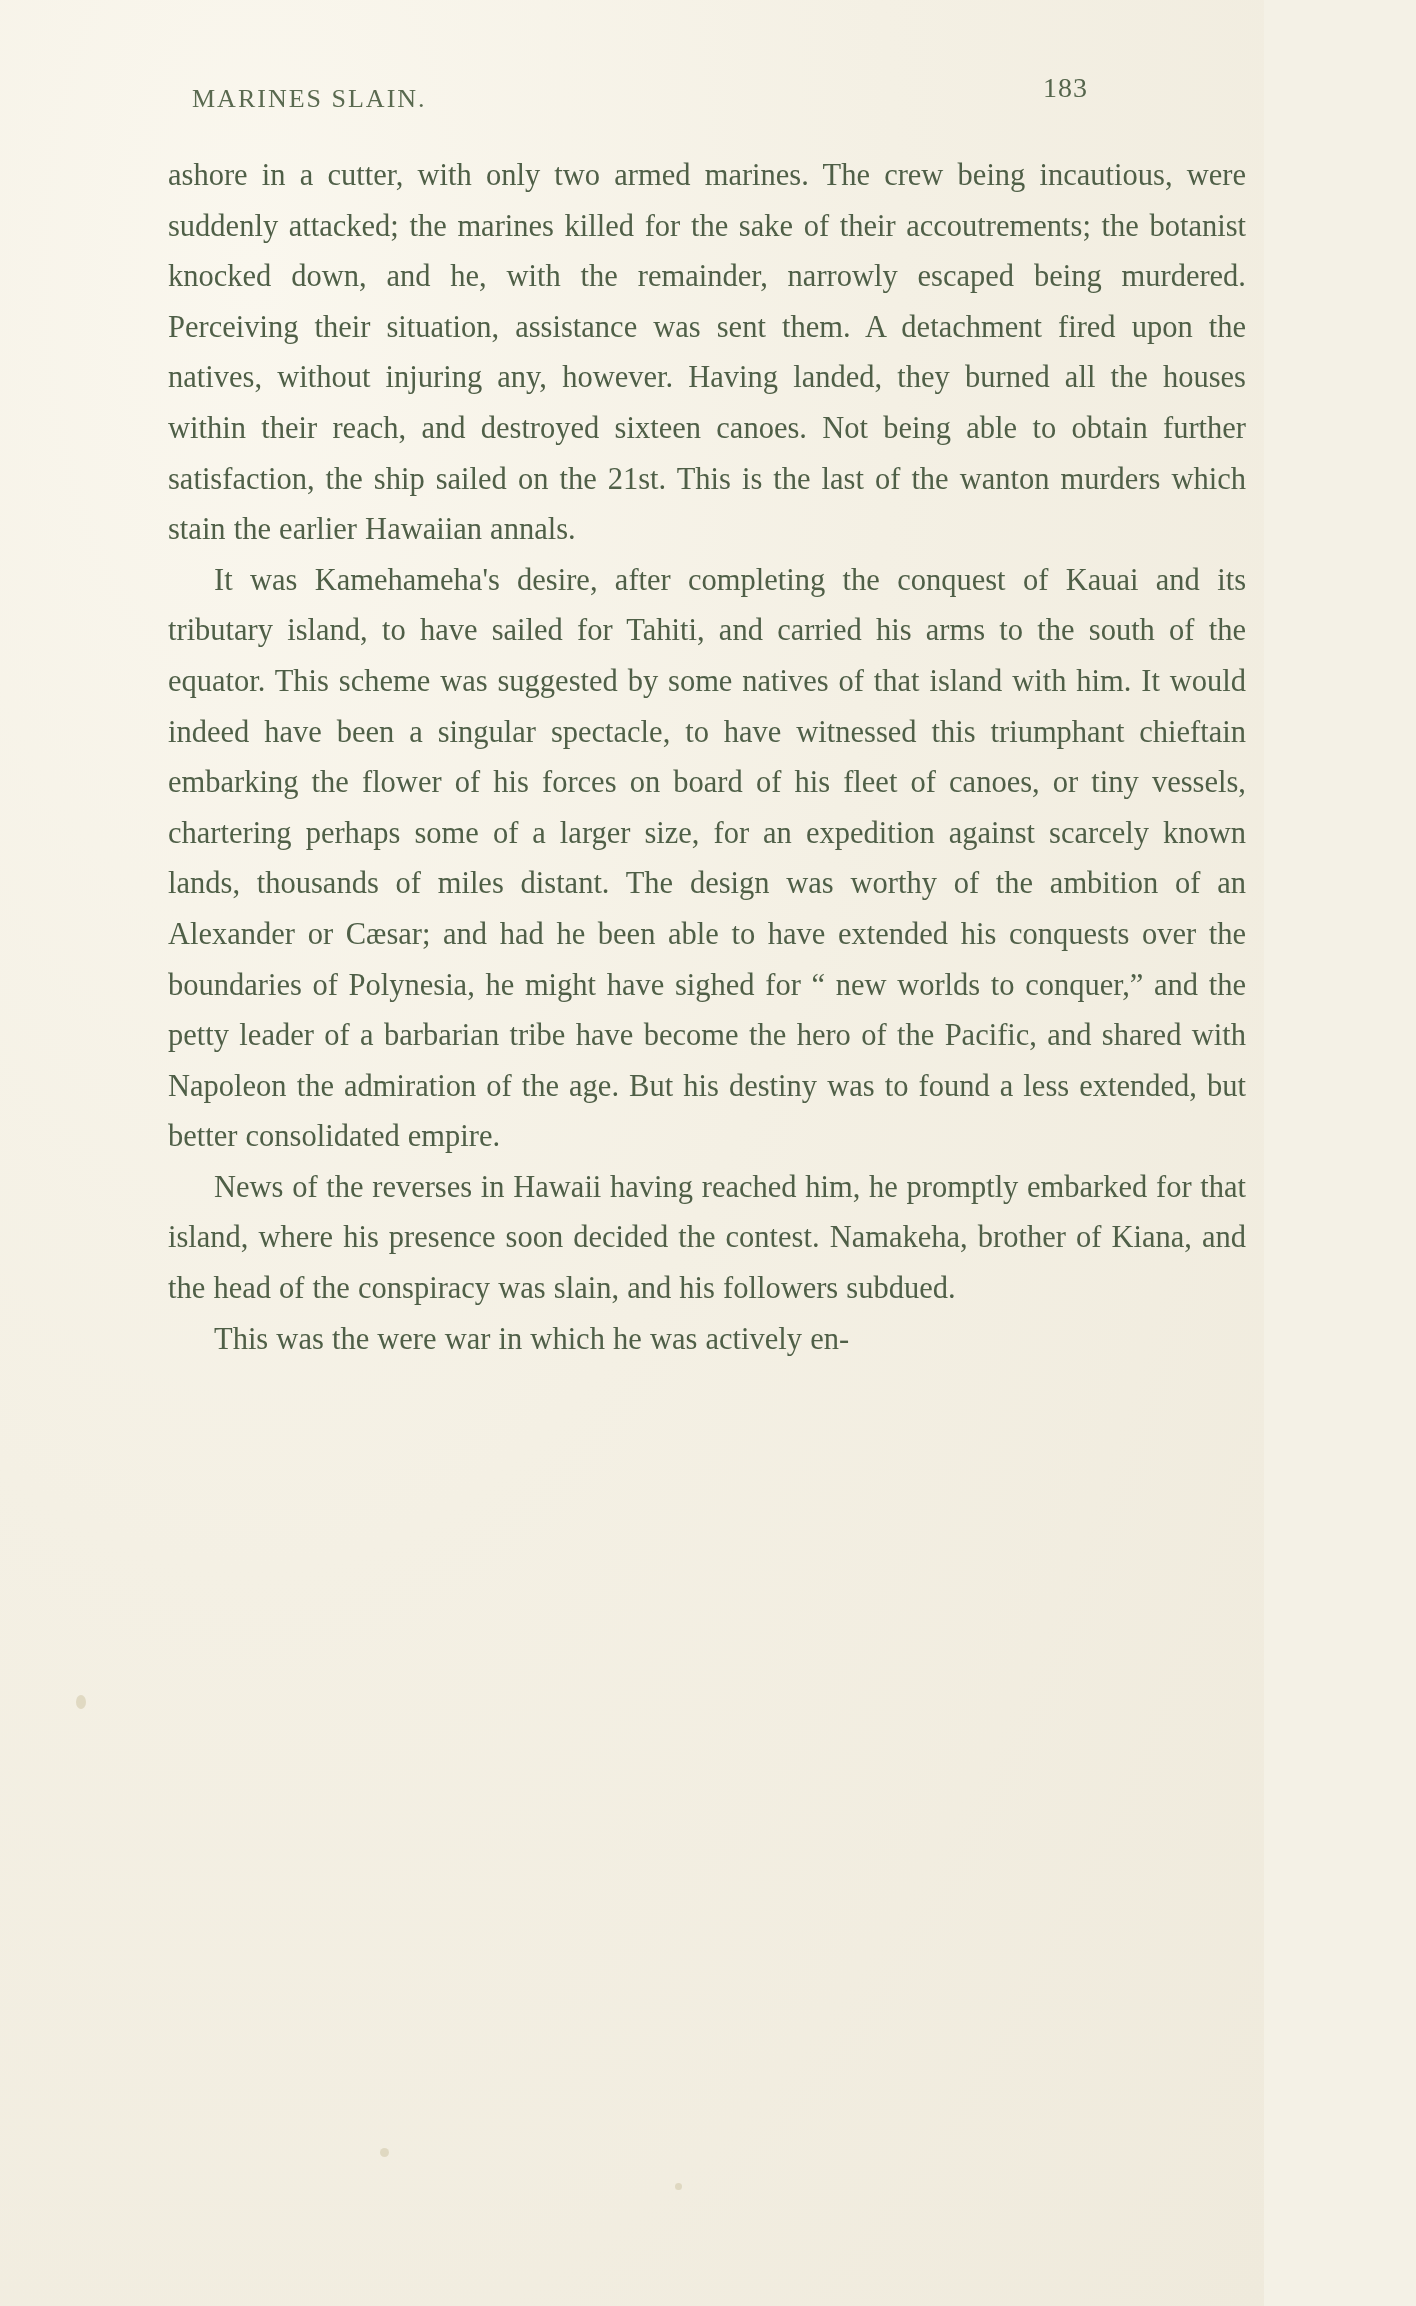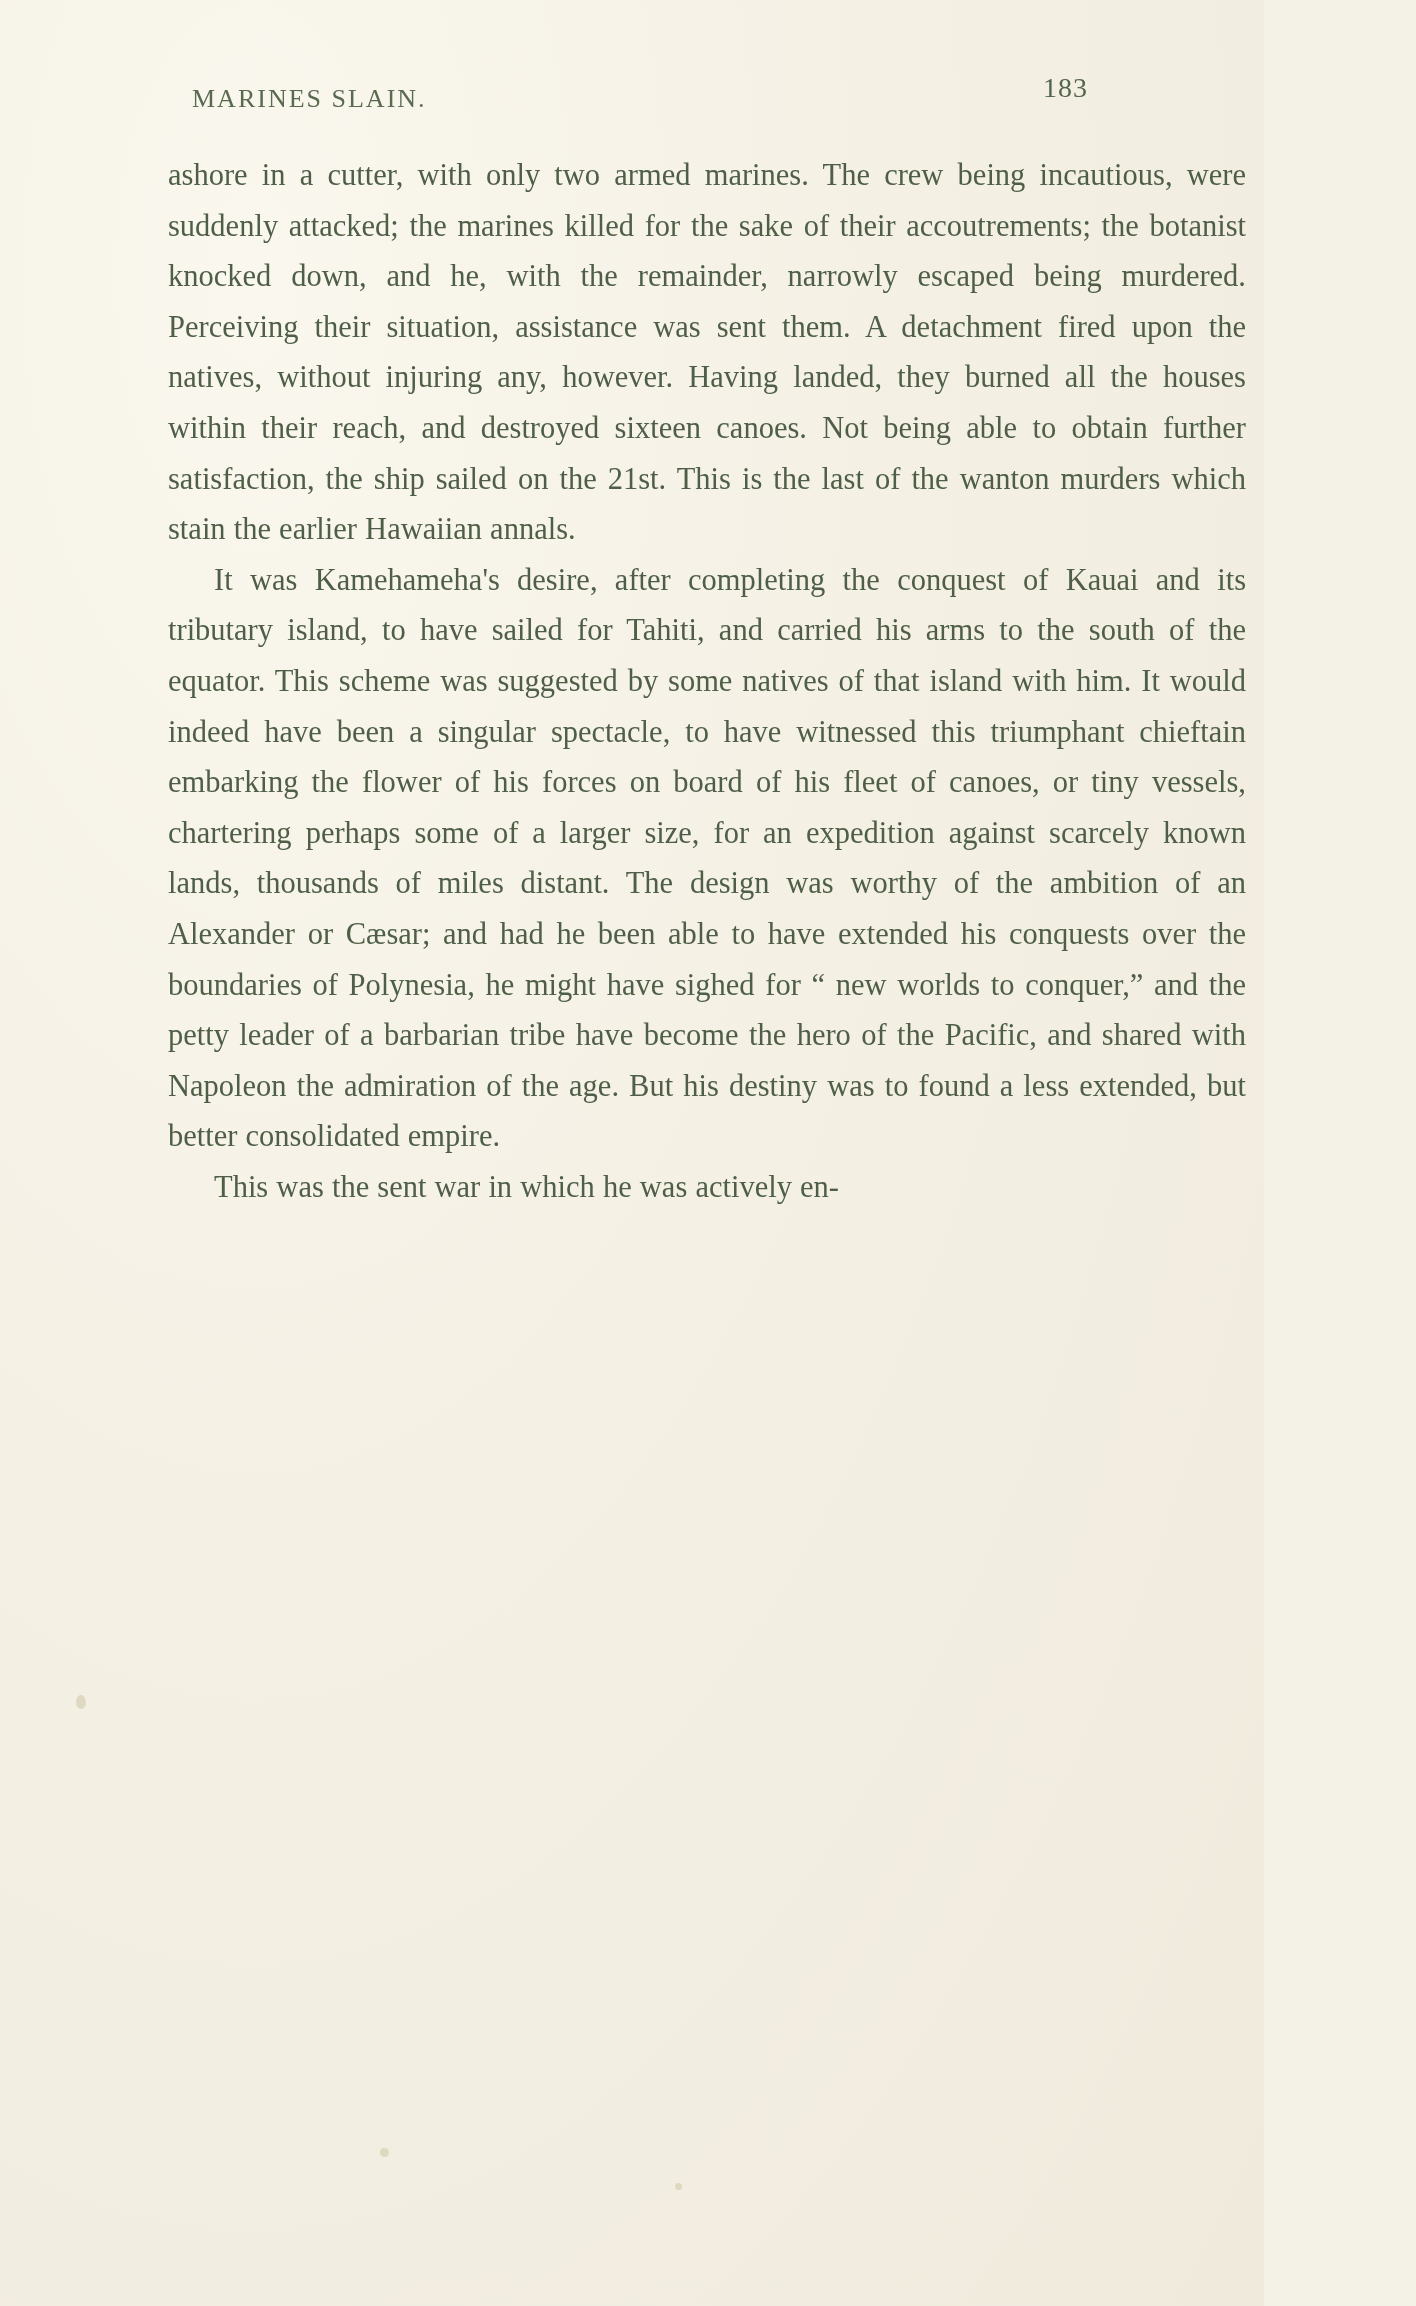--- a/index.html
+++ b/index.html
@@ -83,16 +83,17 @@
   <div class="speckle" style="left:675px; top:2183px; width:7px; height:7px;"></div>
 
   <div class="header">
     <div class="running-head">MARINES SLAIN.</div>
     <div class="folio">183</div>
   </div>
 
   <div class="body-text">
     <p>ashore in a cutter, with only two armed marines. The crew being incautious, were suddenly attacked; the marines killed for the sake of their accoutrements; the botanist knocked down, and he, with the remainder, narrowly escaped being murdered. Perceiving their situation, assistance was sent them. A detachment fired upon the natives, without injuring any, however. Having landed, they burned all the houses within their reach, and destroyed sixteen canoes. Not being able to obtain further satisfaction, the ship sailed on the 21st. This is the last of the wanton murders which stain the earlier Hawaiian annals.</p>
     <p class="indent">It was Kamehameha's desire, after completing the conquest of Kauai and its tributary island, to have sailed for Tahiti, and carried his arms to the south of the equator. This scheme was suggested by some natives of that island with him. It would indeed have been a singular spectacle, to have witnessed this triumphant chieftain embarking the flower of his forces on board of his fleet of canoes, or tiny vessels, chartering perhaps some of a larger size, for an expedition against scarcely known lands, thousands of miles distant. The design was worthy of the ambition of an Alexander or Cæsar; and had he been able to have extended his conquests over the boundaries of Polynesia, he might have sighed for “ new worlds to conquer,” and the petty leader of a barbarian tribe have become the hero of the Pacific, and shared with Napoleon the admiration of the age. But his destiny was to found a less extended, but better consolidated empire.</p>
-    <p class="indent">This was the sent war in which he was actively en-</p>
+    <p class="indent">News of the reverses in Hawaii having reached him, he promptly embarked for that island, where his presence soon decided the contest. Namakeha, brother of Kiana, and the head of the conspiracy was slain, and his followers subdued.</p>
+    <p class="indent">This was the were war in which he was actively en-</p>
   </div>
 
 </div>
 
 </body></html>

